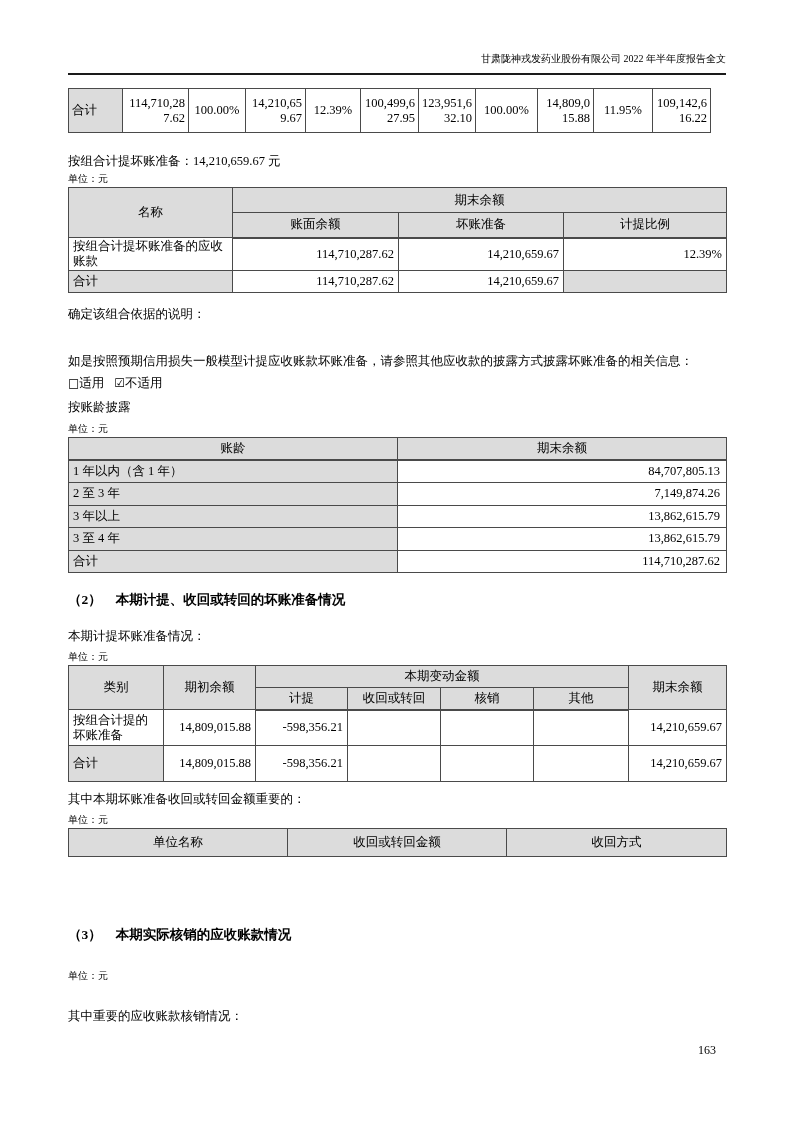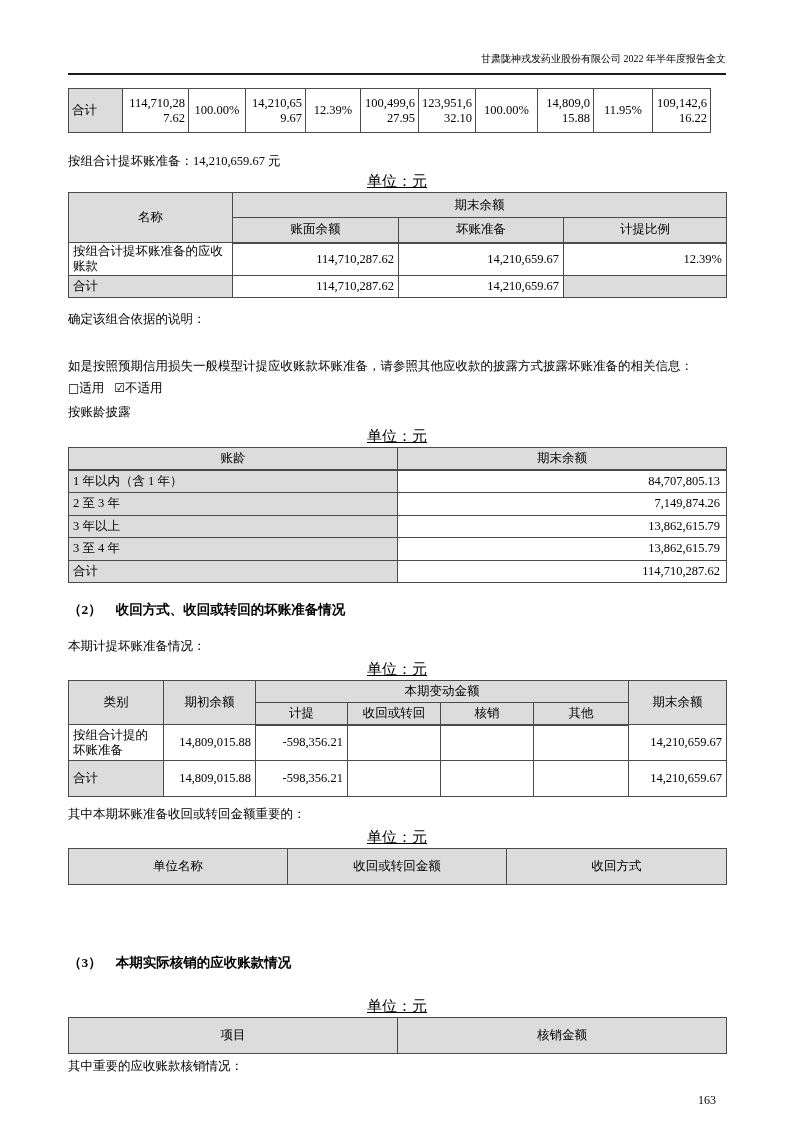--- a/index.html
+++ b/index.html
@@ -27,21 +27,21 @@
     padding:1px 4px; vertical-align:middle; line-height:15px;
     overflow:hidden;
   }
   .gray   { background:#dcdcdc; }
   .center { text-align:center; }
   .left   { text-align:left; }
   .num    { text-align:right; word-break:break-all; }
   .hb > td, .hb > th { border-bottom-width:2px; }
 
   .note   { font-size:12.5px; line-height:16px; }
-  .unit   { font-size:15px; text-align:center;text-decoration:underline; }
+  .unit   { font-size:10px; text-align:left; }
   .heading { font-size:13.5px; font-weight:bold; }
   .heading .sec-no { margin-right:14px; }
 
   .chkline { font-size:12.5px; }
   .chk-icon { font-family:"DejaVu Sans","Liberation Sans",sans-serif; font-size:12px; }
   .chk-item + .chk-item { margin-left:10px; }
 
   .top-table { margin-top:13px; width:642px; }
   .top-table td { height:44px; padding:1px 3px; }
 
@@ -53,37 +53,37 @@
   .aging-table { margin-top:1px; width:658px; }
   .aging-table td { height:22.5px; }
   .aging-table .val { padding-right:6px; }
   .indent { padding-left:32px; }
 
   .move-table { margin-top:1px; width:658px; }
   .move-table tr.hdr td { height:22px; }
   .move-table tr.data td { height:36px; }
 
   .rec-table, .wo-table { margin-top:1px; width:658px; }
-  .rec-table td, .wo-table td { height:36px;margin-top:9px; }
+  .rec-table td, .wo-table td { height:28px;margin-top:9px; }
 
   .m-note1 { margin-top:20px; }
   .m-unit1 { margin-top:3px; }
   .m-basis { margin-top:13px; }
   .m-ecl   { margin-top:31px; }
   .m-chk   { margin-top:6px; }
   .m-aging { margin-top:7px; }
   .m-unit2 { margin-top:7px; }
   .m-h2    { margin-top:18px; }
   .m-cur   { margin-top:19px; }
   .m-unit3 { margin-top:6px; }
   .m-rec   { margin-top:9px; }
   .m-unit4 { margin-top:6px; }
   .m-h3    { margin-top:69px; }
   .m-unit5 { margin-top:25px; }
-  .m-wo    { margin-top:4px; }
+  .m-wo    { margin-top:25px; }
   .pageno  { margin-top:19px; font-size:12px; text-align:right; padding-right:10px; }
 </style>
 </head>
 <body>
 
 <div class="page">
 
   <div class="hdr-title">甘肃陇神戎发药业股份有限公司 2022 年半年度报告全文</div>
   <hr class="hdr-rule">
 
@@ -190,21 +190,21 @@
         <td class="num val">13,862,615.79</td>
       </tr>
       <tr>
         <td class="gray left">合计</td>
         <td class="num val">114,710,287.62</td>
       </tr>
     </tbody>
   </table>
 
   <div class="heading m-h2">
-    <span class="sec-no">（2）</span><span>收回方式、收回或转回的坏账准备情况</span>
+    <span class="sec-no">（2）</span><span>本期计提、收回或转回的坏账准备情况</span>
   </div>
 
   <div class="note m-cur">本期计提坏账准备情况：</div>
   <div class="unit m-unit3">单位：元</div>
 
   <table class="tbl move-table">
     <colgroup>
       <col style="width:95px">
         <col style="width:92px">
         <col style="width:92px">
@@ -264,30 +264,18 @@
       </tr>
     </tbody>
   </table>
 
   <div class="heading m-h3">
     <span class="sec-no">（3）</span><span>本期实际核销的应收账款情况</span>
   </div>
 
   <div class="unit m-unit5">单位：元</div>
 
-  <table class="tbl wo-table">
-    <colgroup>
-        <col style="width:329px">
-        <col style="width:329px">
-      </colgroup>
-    <tbody>
-      <tr>
-        <td class="gray center">项目</td>
-        <td class="gray center">核销金额</td>
-      </tr>
-    </tbody>
-  </table>
 
   <div class="note m-wo">其中重要的应收账款核销情况：</div>
 
   <div class="pageno">163</div>
 
 </div>
 
 </body></html>

